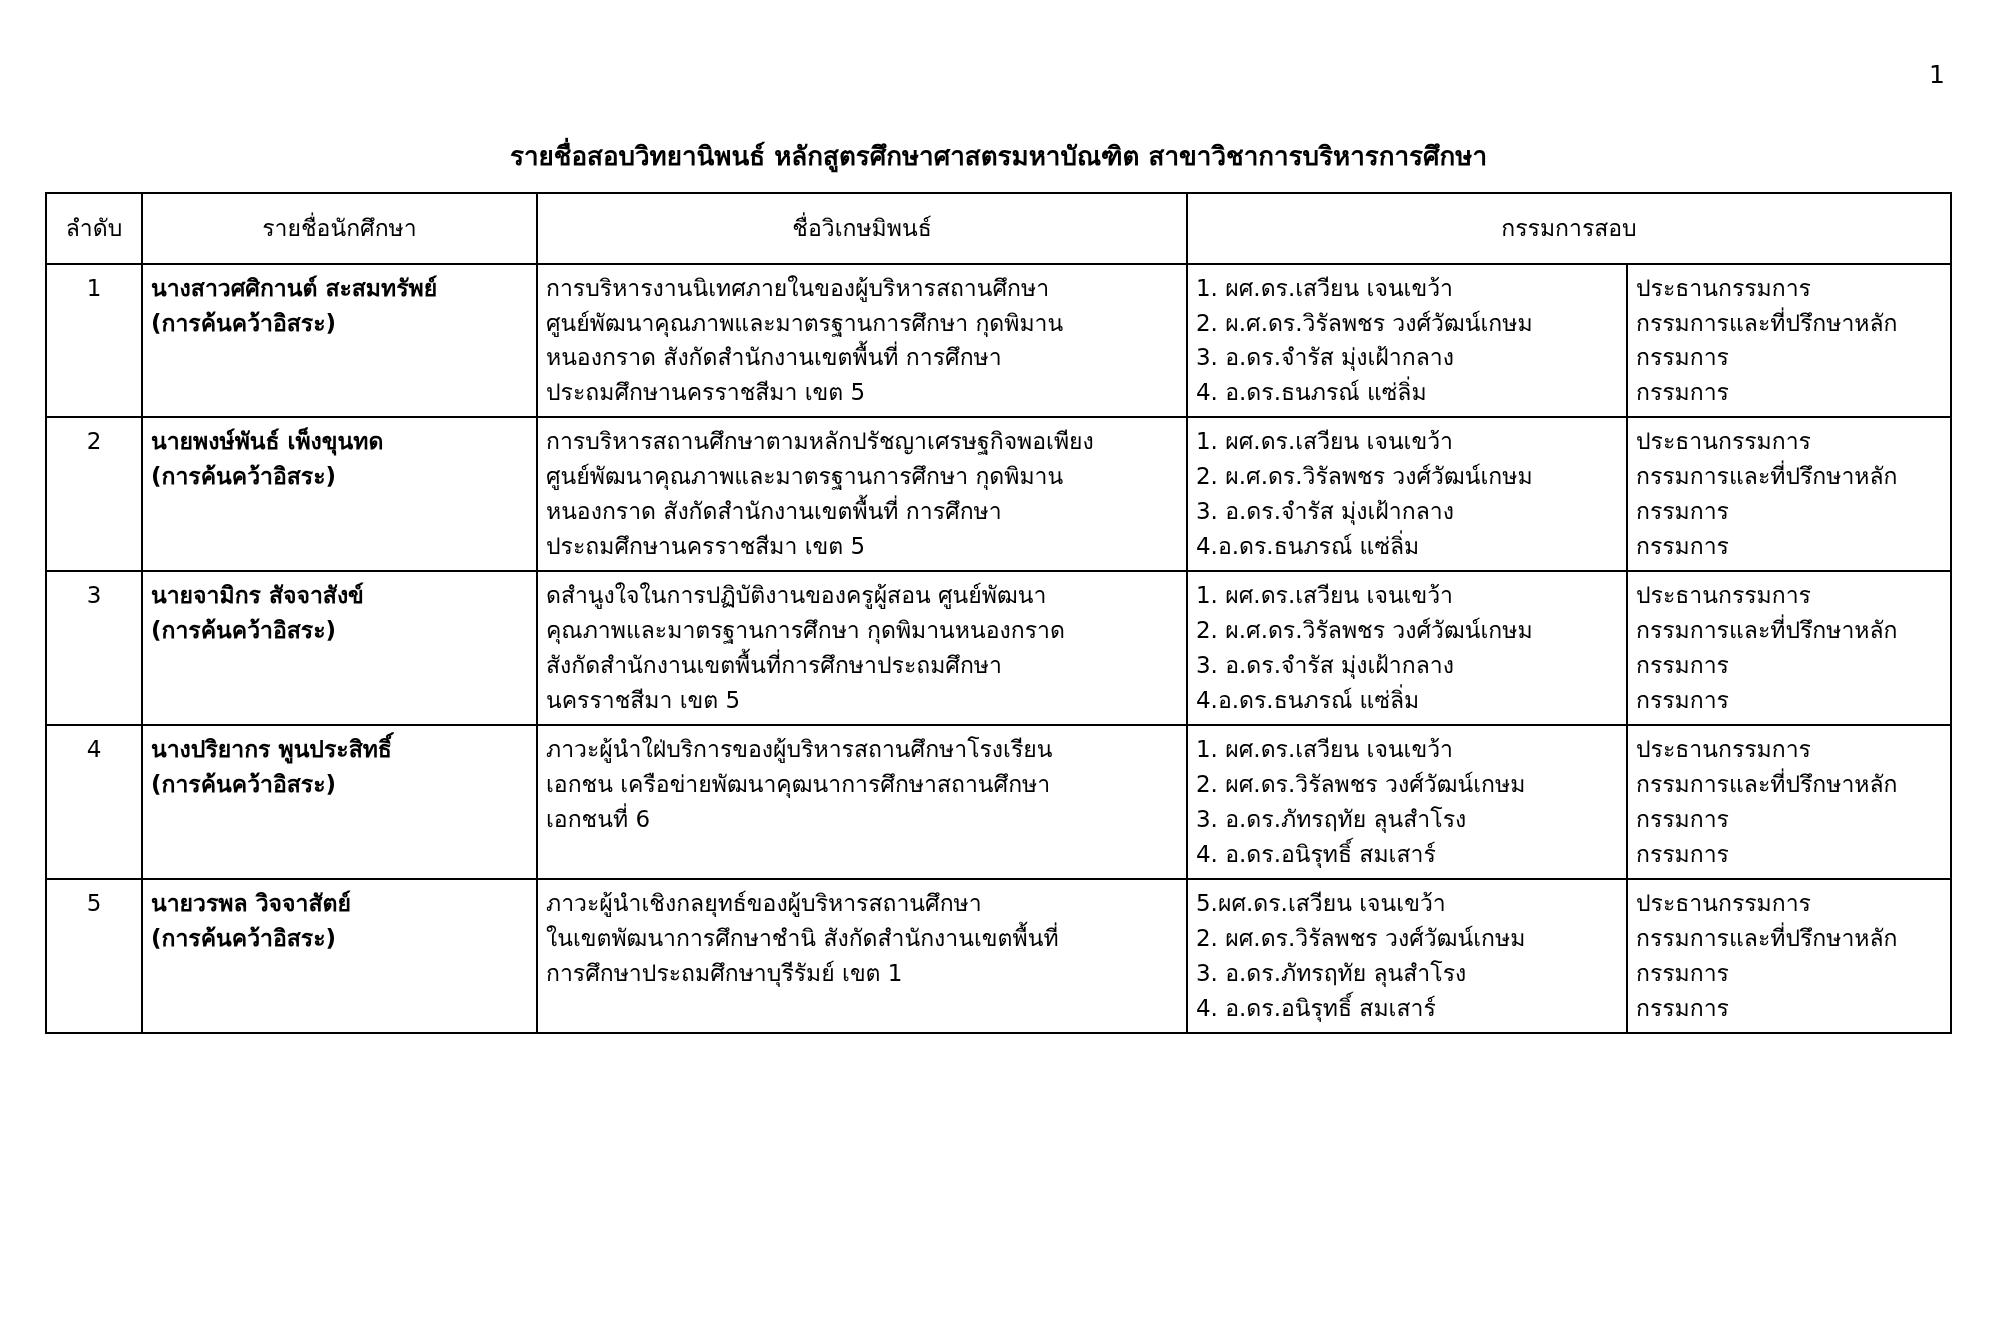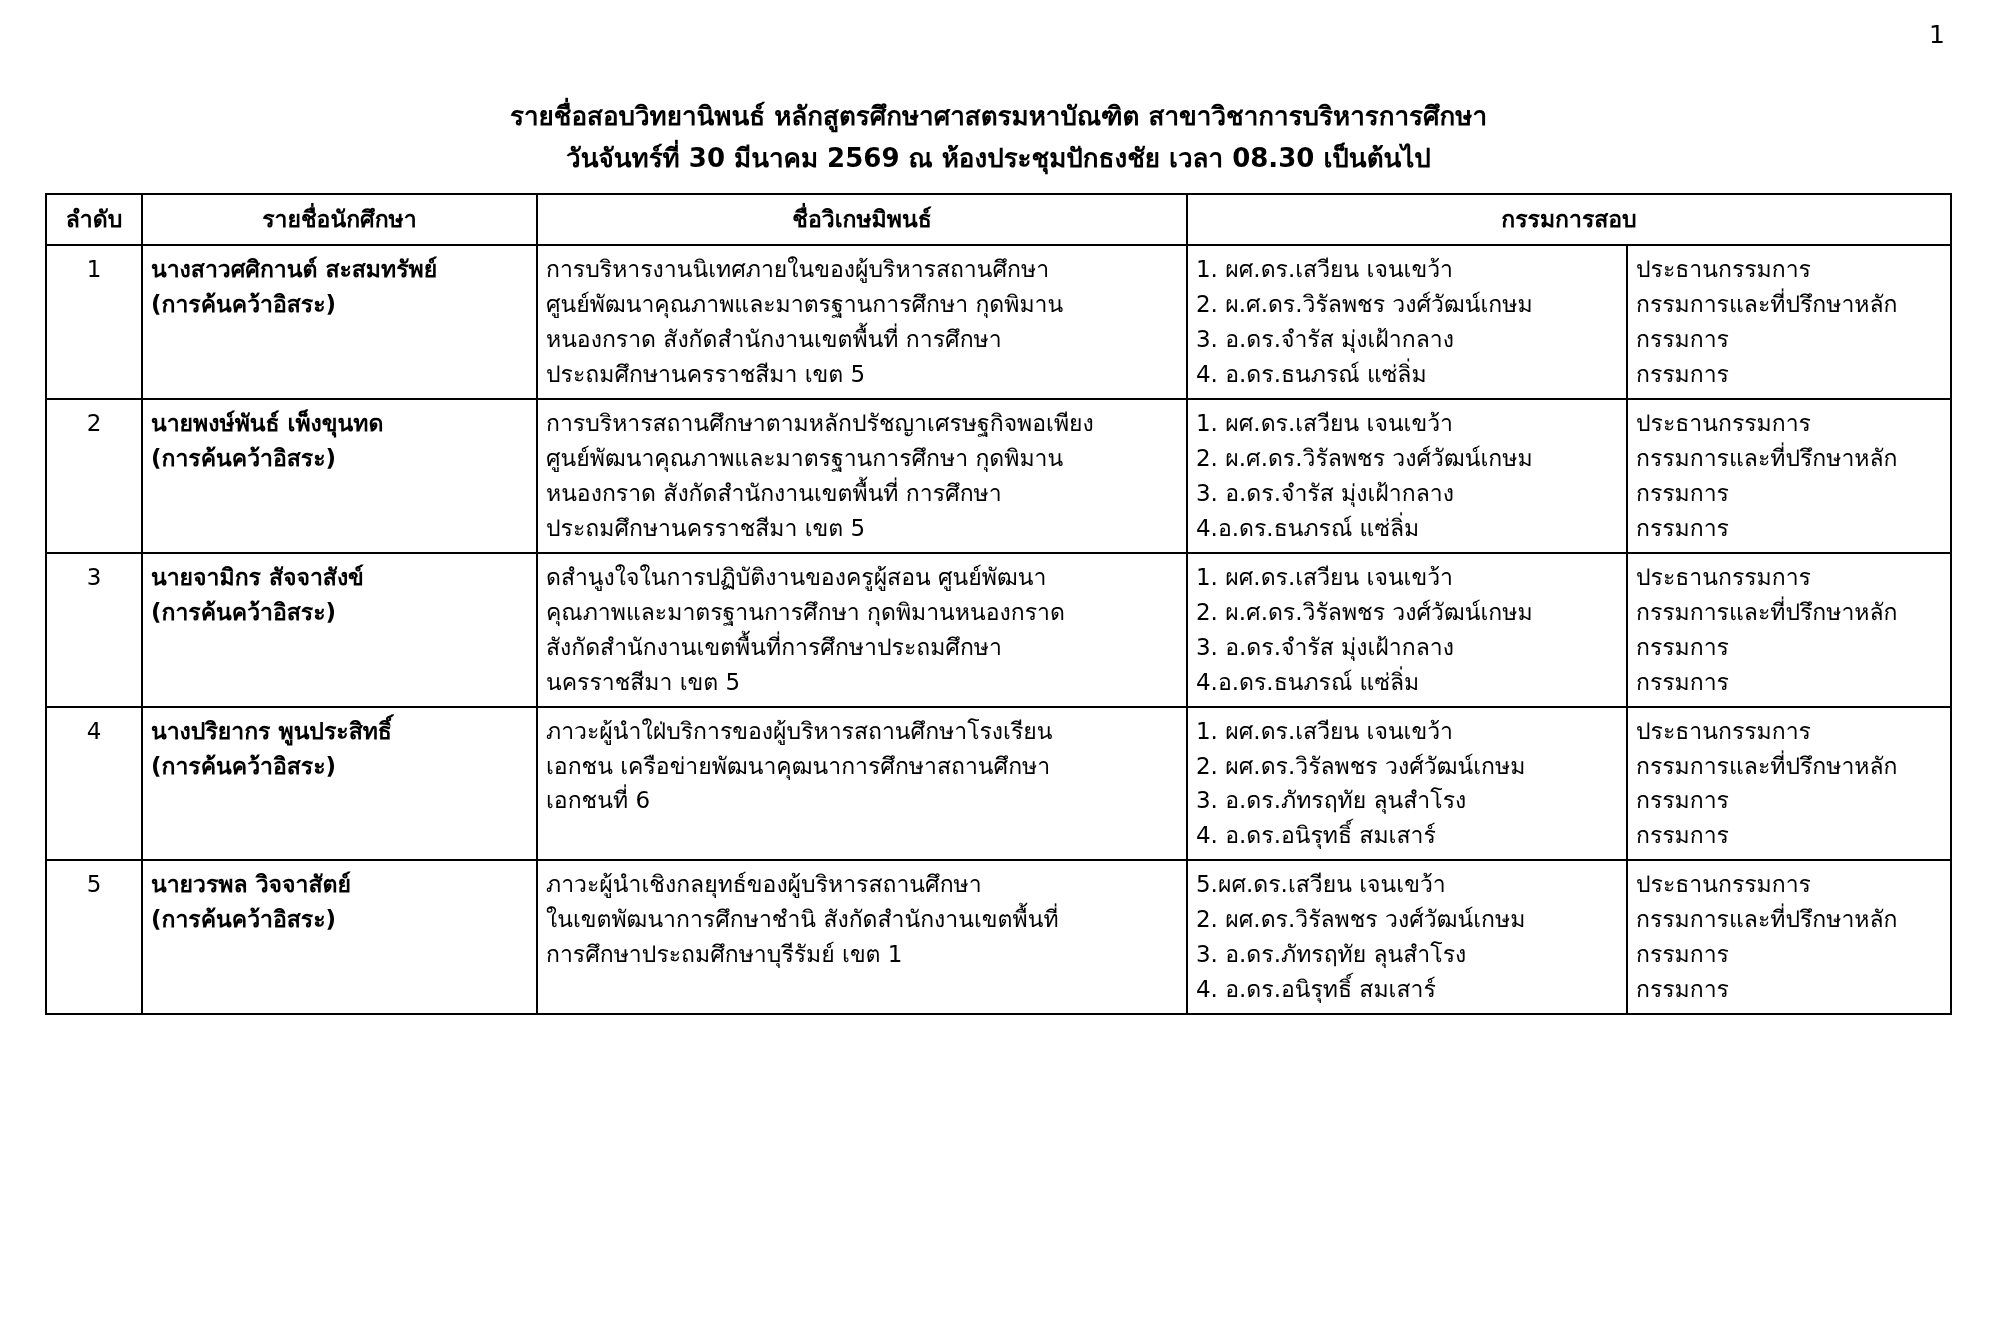--- a/index.html
+++ b/index.html
@@ -25,20 +25,21 @@
   .page-number {
     position: absolute;
     top: 22px;
     right: 52px;
     font-size: 25px;
     line-height: 1;
   }
   .doc-header {
     text-align: center;
     padding-top: 96px;
+    margin-top: 40px;
   }
   .doc-header .title-line {
     font-size: 26px;
     font-weight: bold;
     line-height: 1.6;
     letter-spacing: 0px;
   }
   table.main-table {
     border-collapse: collapse;
     margin: 14px auto 0 auto;
@@ -48,22 +49,22 @@
   table.main-table th,
   table.main-table td {
     border: 2px solid #000000;
     vertical-align: top;
     padding: 6px 8px;
     font-size: 23px;
     line-height: 1.52;
   }
   table.main-table th {
     text-align: center;
-    font-weight: bold;
-    padding: 7px 4px;
+    font-weight: normal;
+    padding: 17px 4px;
     vertical-align: middle;
   }
   col.c-no { width: 96px; }
   col.c-name { width: 395px; }
   col.c-thesis { width: 650px; }
   col.c-comm { width: 440px; }
   col.c-role { width: 324px; }
 
   td.cell-no {
     text-align: center;
@@ -88,21 +89,20 @@
 </style>
 </head>
 <body>
 
 <div class="page">
 
   <div class="page-number">1</div>
 
   <div class="doc-header">
     <div class="title-line">รายชื่อสอบวิทยานิพนธ์ หลักสูตรศึกษาศาสตรมหาบัณฑิต สาขาวิชาการบริหารการศึกษา</div>
-    <div class="title-line">วันจันทร์ที่ 30 มีนาคม 2569 ณ ห้องประชุมปักธงชัย เวลา 08.30 เป็นต้นไป</div>
   </div>
 
   <table class="main-table">
     <colgroup>
       <col class="c-no">
       <col class="c-name">
       <col class="c-thesis">
       <col class="c-comm">
       <col class="c-role">
     </colgroup>

